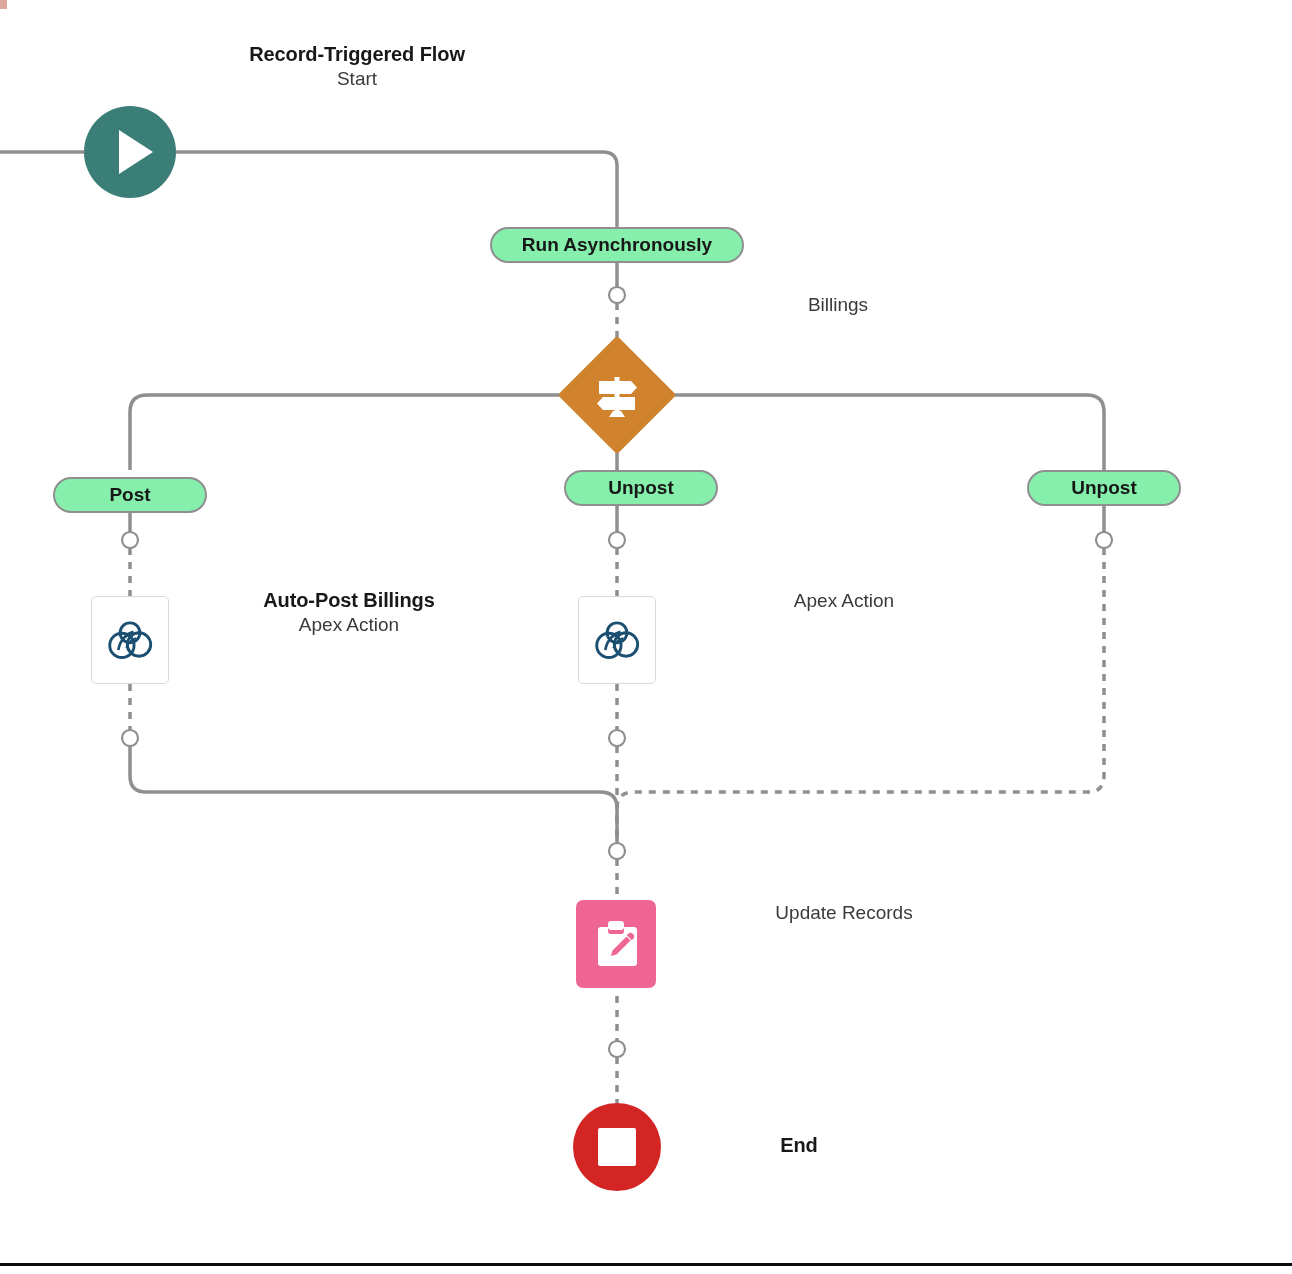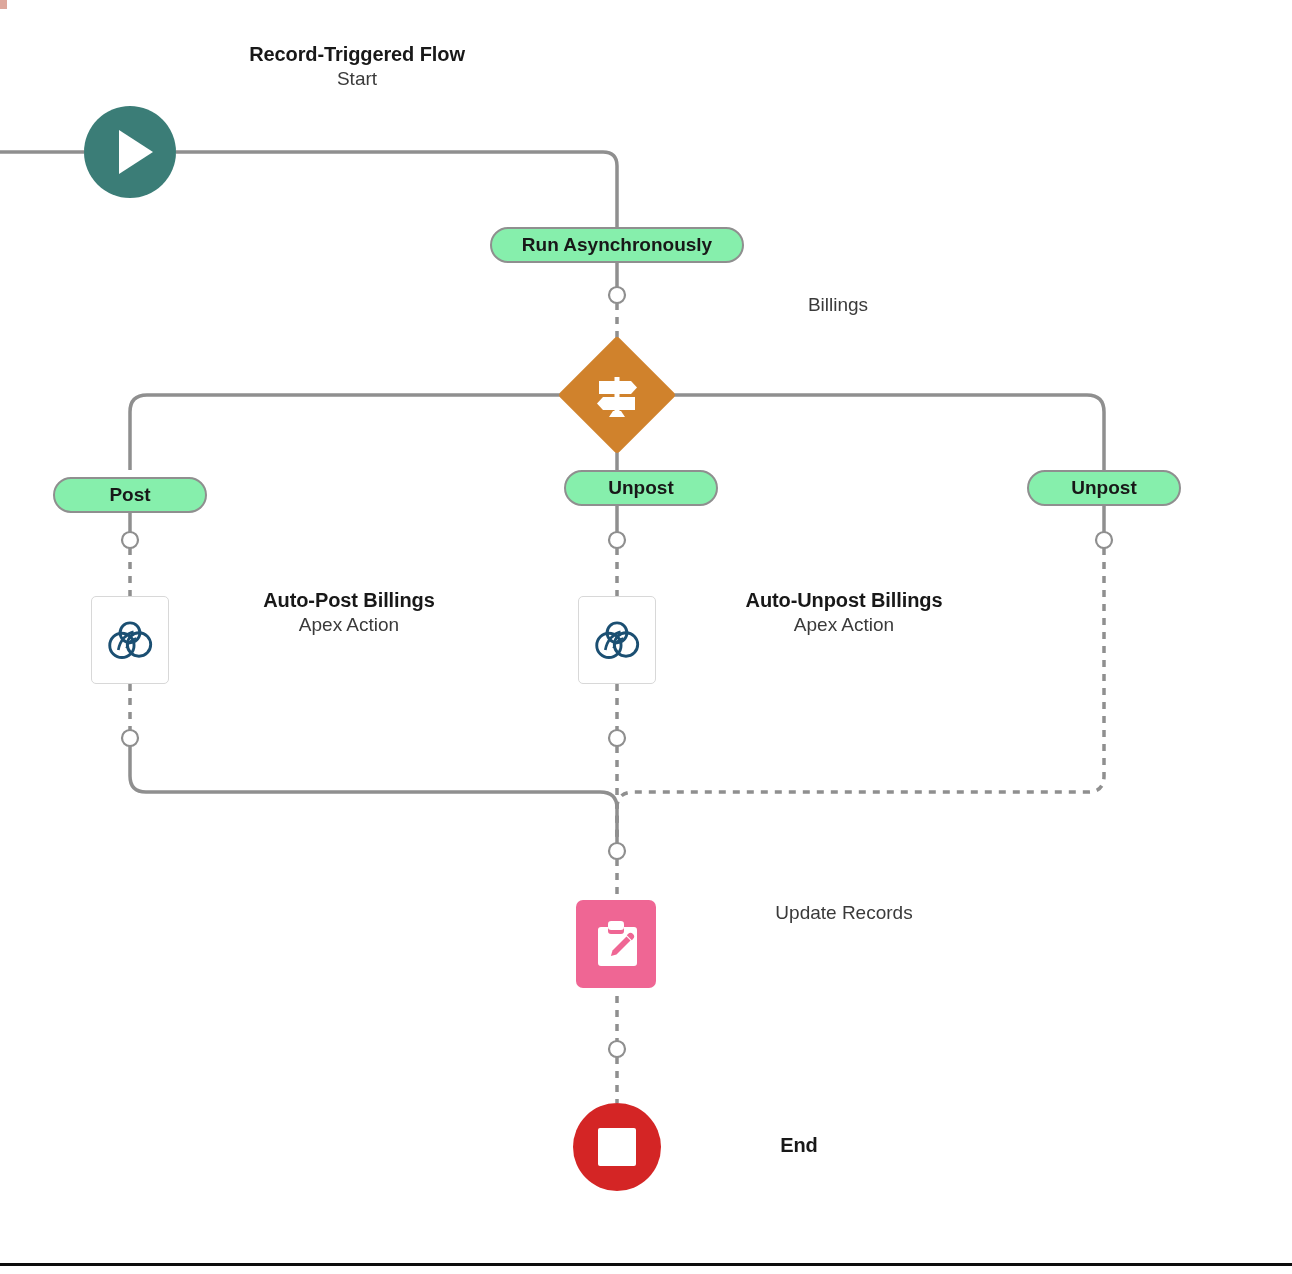--- a/index.html
+++ b/index.html
@@ -282,21 +282,20 @@
   <div class="apex-node" style="left:578px; top:596px;">
     <svg width="54" height="40" viewBox="0 0 60 44" fill="none" stroke="#1b4f72" stroke-width="3.2">
       <circle cx="21" cy="28" r="13.5"></circle>
       <circle cx="40" cy="27" r="13"></circle>
       <circle cx="30" cy="14" r="11"></circle>
       <path d="M17,33 C19,22 26,15 34,13" stroke-width="3"></path>
       <path d="M26,31 C28,25 32,21 37,20" stroke-width="2.4"></path>
     </svg>
   </div>
   <div class="node-label" style="left:679px; top:588px; width:330px;">
-    <span class="title">Auto-Unpost Billings</span>
     <span class="subtitle">Apex Action</span>
   </div>
 
   <div class="update-node" style="left:576px; top:900px;">
     <svg width="46" height="50" viewBox="0 0 46 50">
 
       <path d="M5,8 h10 v4 a3,3 0 0 0 3,3 h10 a3,3 0 0 0 3,-3 v-4 h10
                a3,3 0 0 1 3,3 v33 a3,3 0 0 1 -3,3 h-33 a3,3 0 0 1 -3,-3
                v-33 a3,3 0 0 1 3,-3 z" fill="#ffffff"></path>
 

